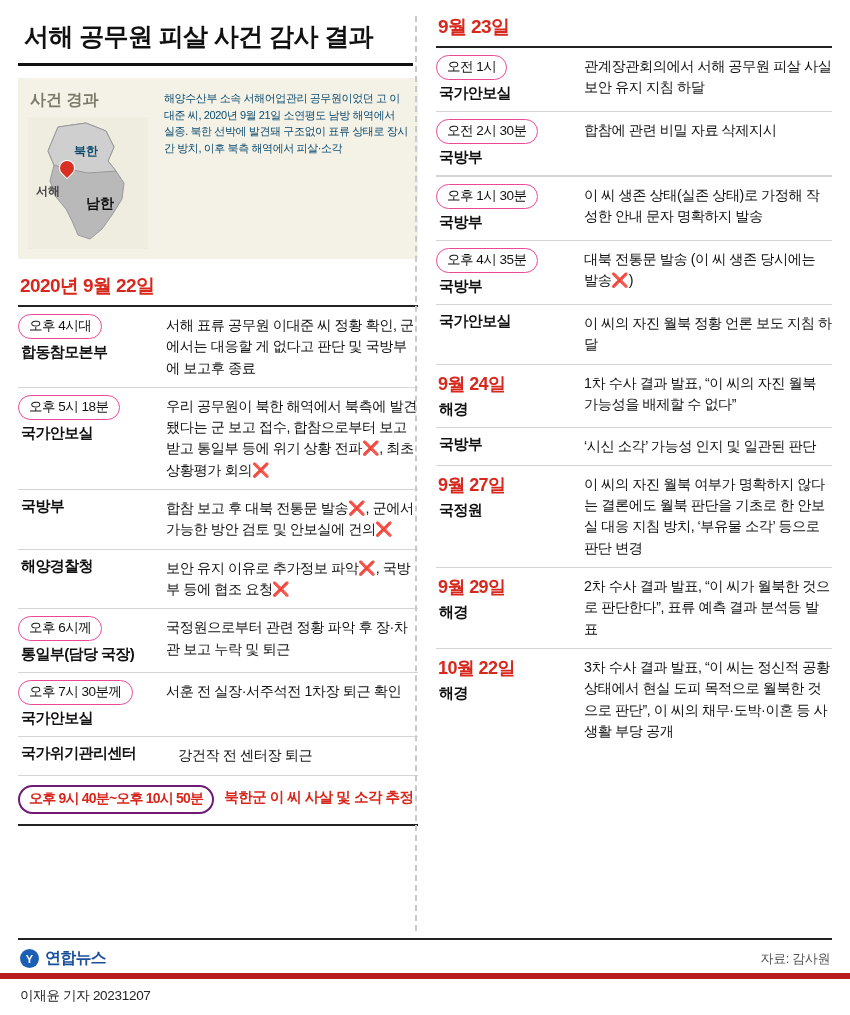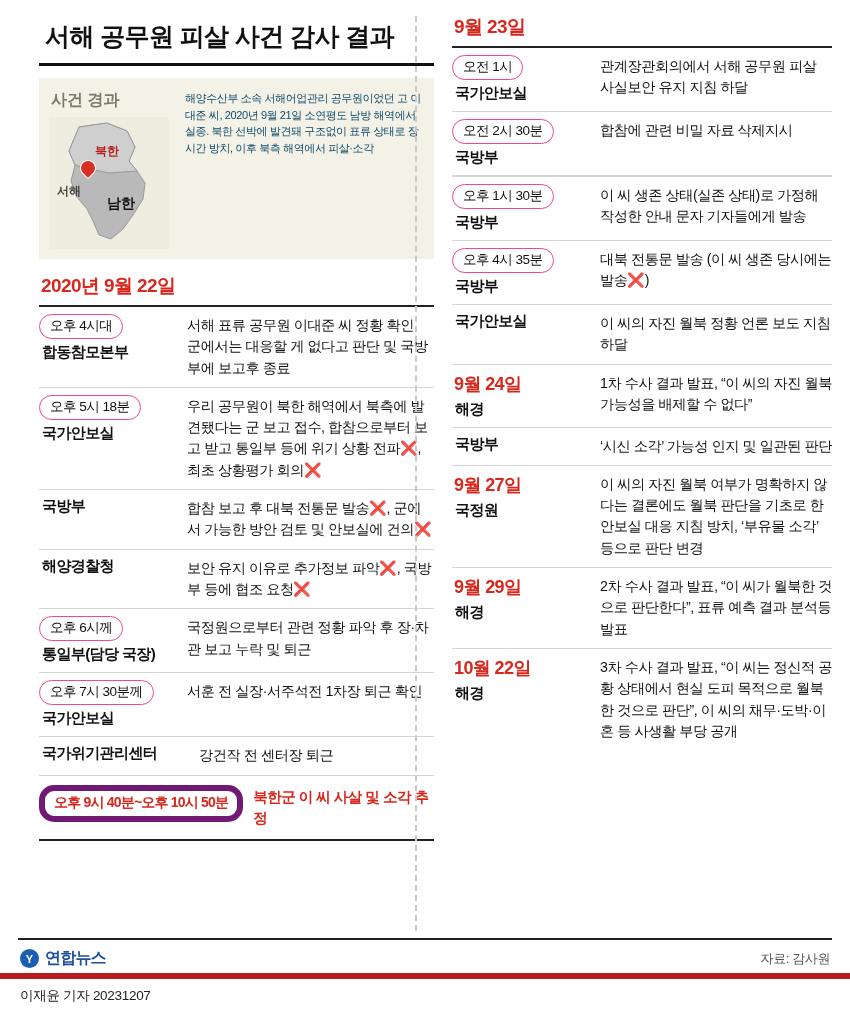--- a/index.html
+++ b/index.html
@@ -26,21 +26,21 @@
   }
   .title-rule {
     border-top: 3px solid #111;
     margin: 0 0 0 0;
     width: 395px;
   }
   .columns {
     display: flex;
     gap: 0px;
   }
-  .col-left { width: 400px; position: relative; margin-left: 21px; }
+  .col-left { width: 400px; position: relative; }
   .col-right { width: 414px; position: relative; padding-left: 18px; }
   .vsep {
     position: absolute;
     left: 415px; top: 16px;
     width: 0;
     height: 915px;
     border-left: 2px dashed #c9c9c9;
   }
 
   
@@ -58,21 +58,21 @@
     color: #7a7a6a;
     padding: 2px 0 6px 2px;
   }
   .map-box {
     width: 120px; height: 132px;
     background: #efece0;
     position: relative;
   }
   .korea { position:absolute; left:0; top:0; }
   .map-txt { position: absolute; font-size: 12px; font-weight: bold; }
-  .t-north { left: 46px; top: 26px; color:#b91c1c; }
+  .t-north { left: 46px; top: 26px; color:#0c4a6e; }
   .t-south { left: 58px; top: 78px; color:#111; font-size:14px; }
   .t-west { left: 8px; top: 66px; color:#444; }
   .pin {
     position:absolute; left:32px; top:44px;
     width: 14px; height: 14px; border-radius: 50% 50% 50% 0;
     background: #d93025; transform: rotate(-45deg);
     box-shadow: 0 0 0 1px #fff;
   }
   .summary-text {
     flex: 1;
@@ -137,21 +137,21 @@
     line-height: 1.5;
     letter-spacing: -0.45px;
     color: #111;
     padding-top: 1px;
   }
 
   
   .row-final { padding: 9px 0 10px 0; display:flex; align-items:flex-start; }
   .pill-red {
     display: inline-block;
-    border: 6px solid #701a75;
+    border: 2px solid #701a75;
     border-radius: 15px;
     color: #d8271c;
     font-weight: bold;
     font-size: 14px;
     padding: 3px 9px 4px 9px;
     letter-spacing: -0.8px;
     white-space: nowrap;
   }
   .final-desc {
     flex: 1;
@@ -320,21 +320,21 @@
       </div>
       <div class="rule-thin"></div>
 
       <div class="rule-thin"></div>
 
       <div class="row">
         <div class="row-left">
           <span class="time">오후 1시 30분</span>
           <div class="org">국방부</div>
         </div>
-        <div class="desc">이 씨 생존 상태(실존 상태)로 가정해 작성한 안내 문자 기자들에게 발송</div>
+        <div class="desc">이 씨 생존 상태(실존 상태)로 가정해 작성한 안내 문자 명확하지 발송</div>
       </div>
       <div class="rule-thin"></div>
 
       <div class="row">
         <div class="row-left">
           <span class="time">오후 4시 35분</span>
           <div class="org">국방부</div>
         </div>
         <div class="desc">대북 전통문 발송 (이 씨 생존 당시에는 발송❌)</div>
       </div>

